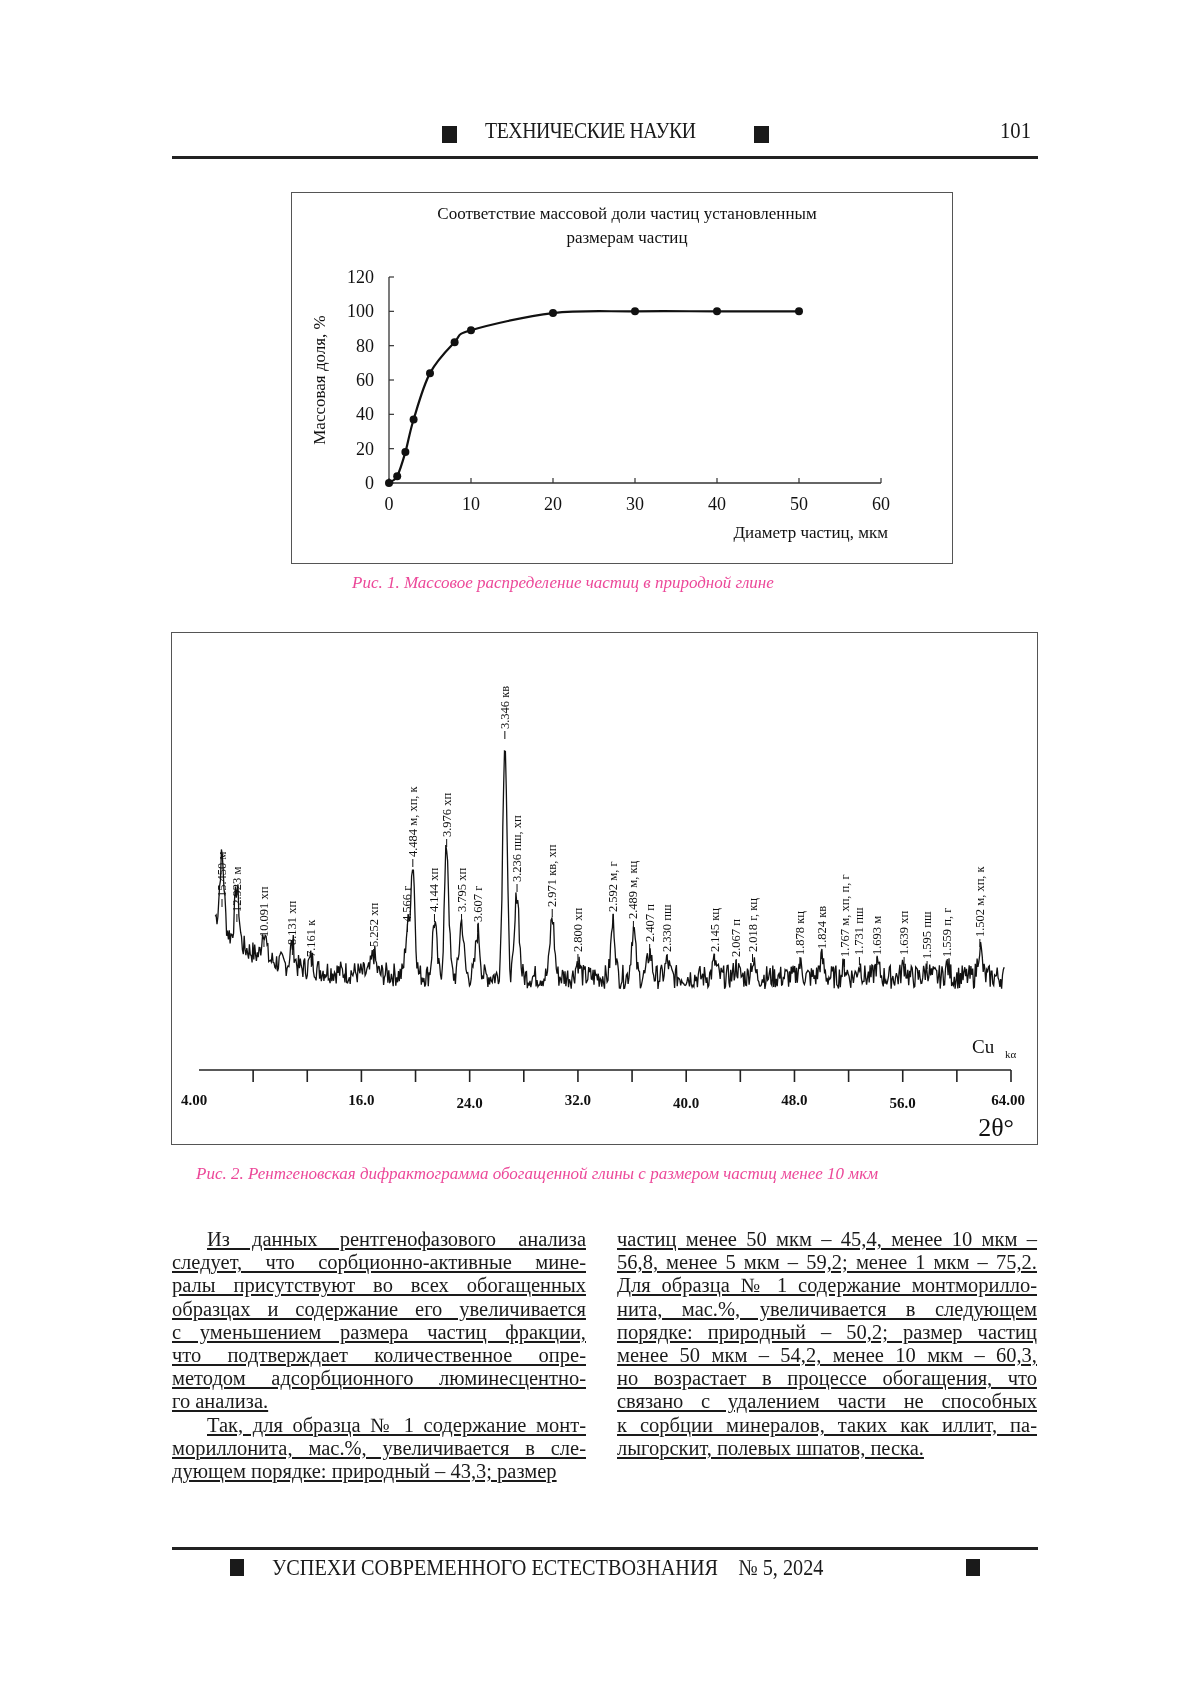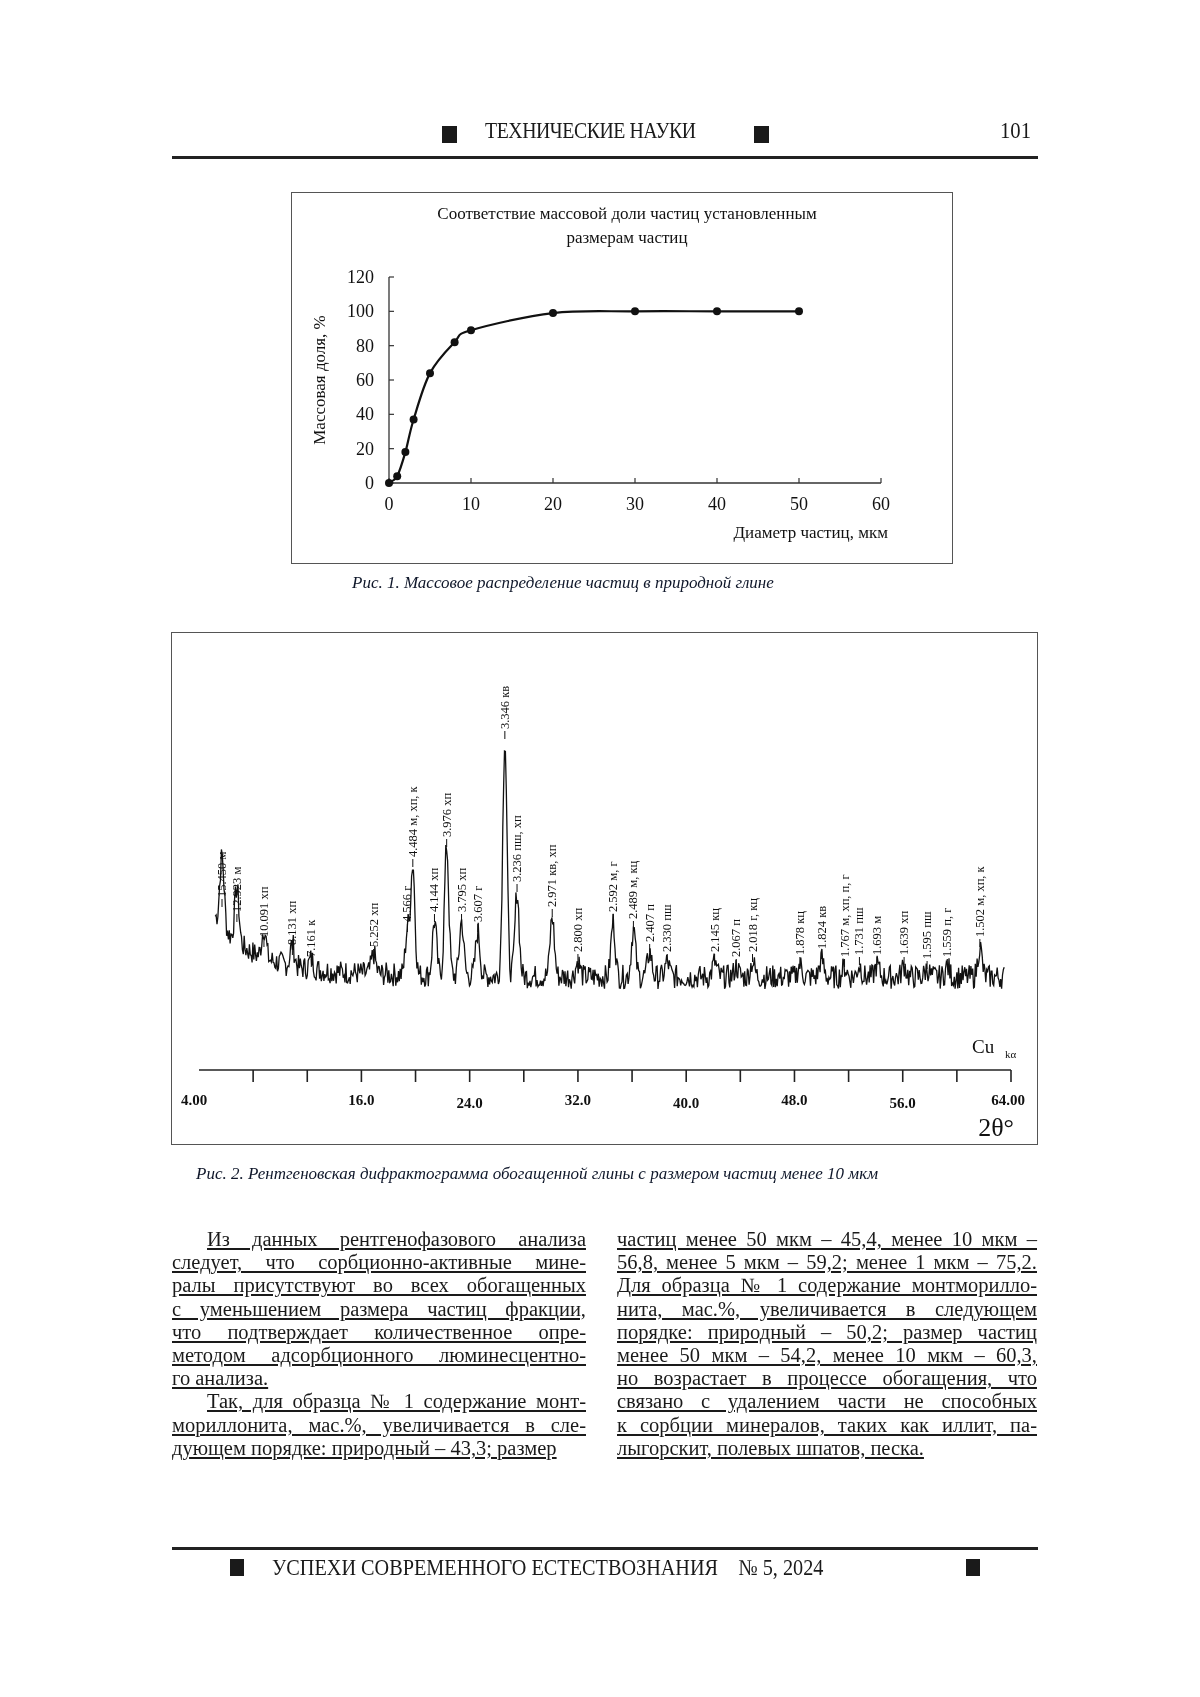--- a/index.html
+++ b/index.html
@@ -6,21 +6,21 @@
   body { width:1200px; height:1697px; position:relative; overflow:hidden;
          font-family:"Liberation Serif","DejaVu Serif",serif; color:#1a1a1a; }
   .abs { position:absolute; }
   .hdr { top:118px; left:0; width:1200px; height:34px; }
   .hdr .title { position:absolute; left:485px; top:0; font-size:23px; letter-spacing:-0.5px; transform:scaleX(0.86); transform-origin:left top; white-space:nowrap; }
   .hdr .sq { position:absolute; width:15px; height:17px; background:#1a1a1a; top:8px; }
   .hdr .page { position:absolute; left:1000px; top:0; font-size:23px; transform:scaleX(0.9); transform-origin:left top;}
   .rule { height:3px; background:#222; }
   .fig1 { left:291px; top:172px; width:662px; height:372px; border:1.5px solid #555; box-sizing:border-box;margin-top:20px; }
   .fig2 { left:171px; top:632px; width:867px; height:513px; border:1.5px solid #555; box-sizing:border-box; }
-  .caption { font-style:italic; font-size:17px; white-space:nowrap; color:#0f172a; }
+  .caption { font-style:italic; font-size:17px; white-space:nowrap; color:#ec4899; }
   .col { font-size:20.5px; line-height:23.2px; text-align:justify; }
   .col p { margin:0; text-indent:0;text-decoration:underline; }
   .col p span.line { display:block; text-align:justify; text-align-last:justify; }
   .col p span.line.last { text-align-last:left; }
   .ftr { top:1555px; left:0; width:1147px; height:30px; }
   .ftr .sq { position:absolute; width:14px; height:17px; background:#1a1a1a; top:4px; }
   .ftr .title { position:absolute; left:272px; top:0; font-size:23px; transform:scaleX(0.88); transform-origin:left top; white-space:nowrap; }
   svg text { font-family:"Liberation Serif","DejaVu Serif",serif; }
 </style>
 </head>
@@ -182,20 +182,21 @@
       <text x="0" y="0" font-size="12.5" fill="#111" transform="translate(811.8733333333333 304) rotate(-90)">1.502 м, хп, к</text>
     </svg>
 </div>
 <div class="abs caption" style="left:196px; top:1164px;">Рис. 2. Рентгеновская дифрактограмма обогащенной глины с размером частиц менее 10 мкм</div>
 
 <div class="abs col" id="col-left" style="left:172px; top:1228px; width:414px;">
     <p>
       <span class="line" style="text-indent: 35px;">Из данных рентгенофазового анализа</span>
       <span class="line">следует, что сорбционно-активные мине-</span>
       <span class="line">ралы присутствуют во всех обогащенных</span>
+      <span class="line">образцах и содержание его увеличивается</span>
       <span class="line">с уменьшением размера частиц фракции,</span>
       <span class="line">что подтверждает количественное опре-</span>
       <span class="line">методом адсорбционного люминесцентно-</span>
       <span class="line last">го анализа.</span>
     </p>
     <p>
       <span class="line" style="text-indent: 35px;">Так, для образца № 1 содержание монт-</span>
       <span class="line">мориллонита, мас.%, увеличивается в сле-</span>
       <span class="line last">дующем порядке: природный – 43,3; размер</span>
     </p>

